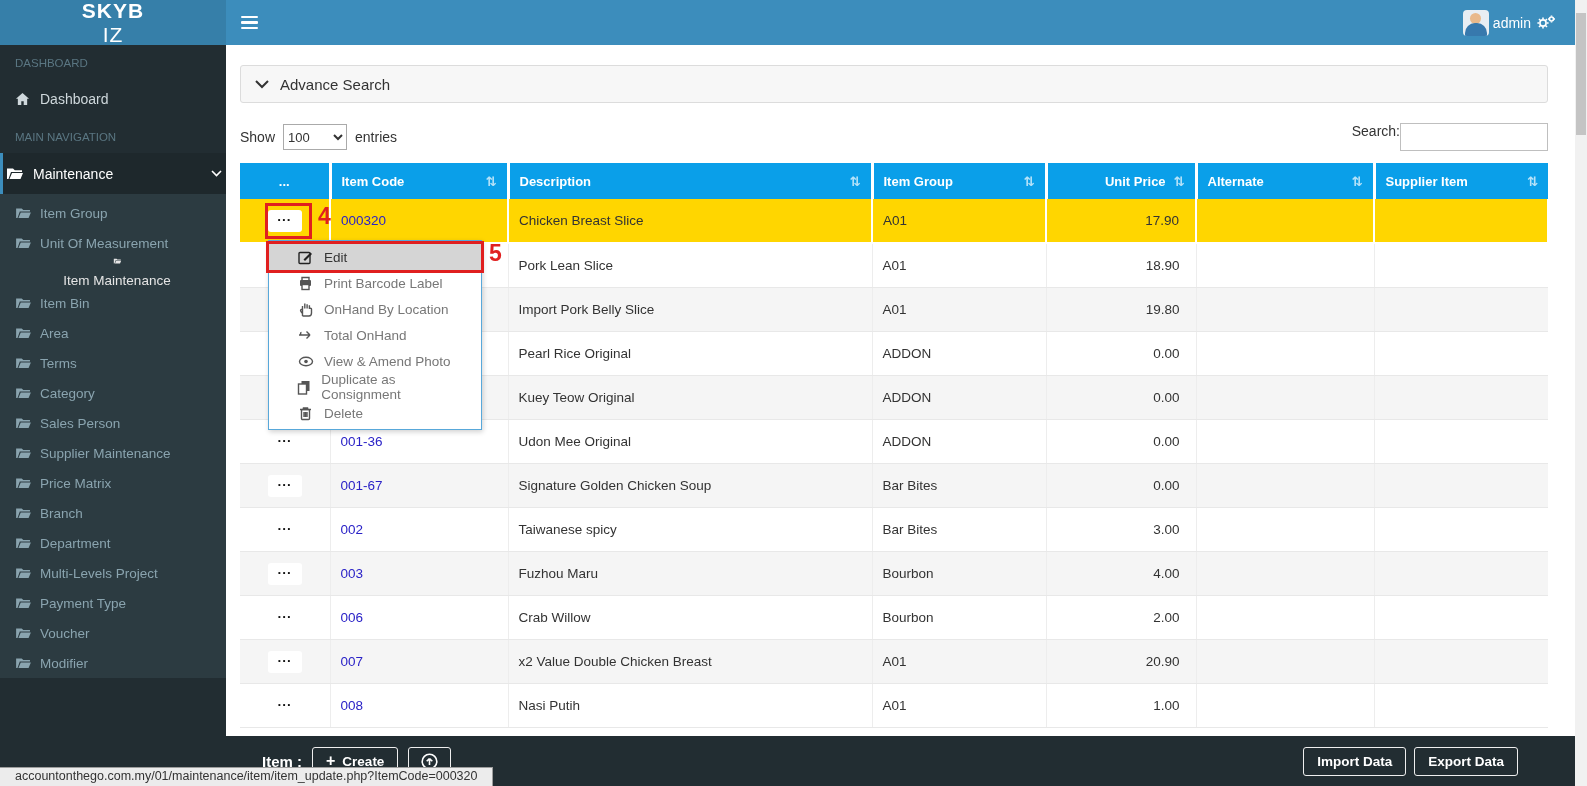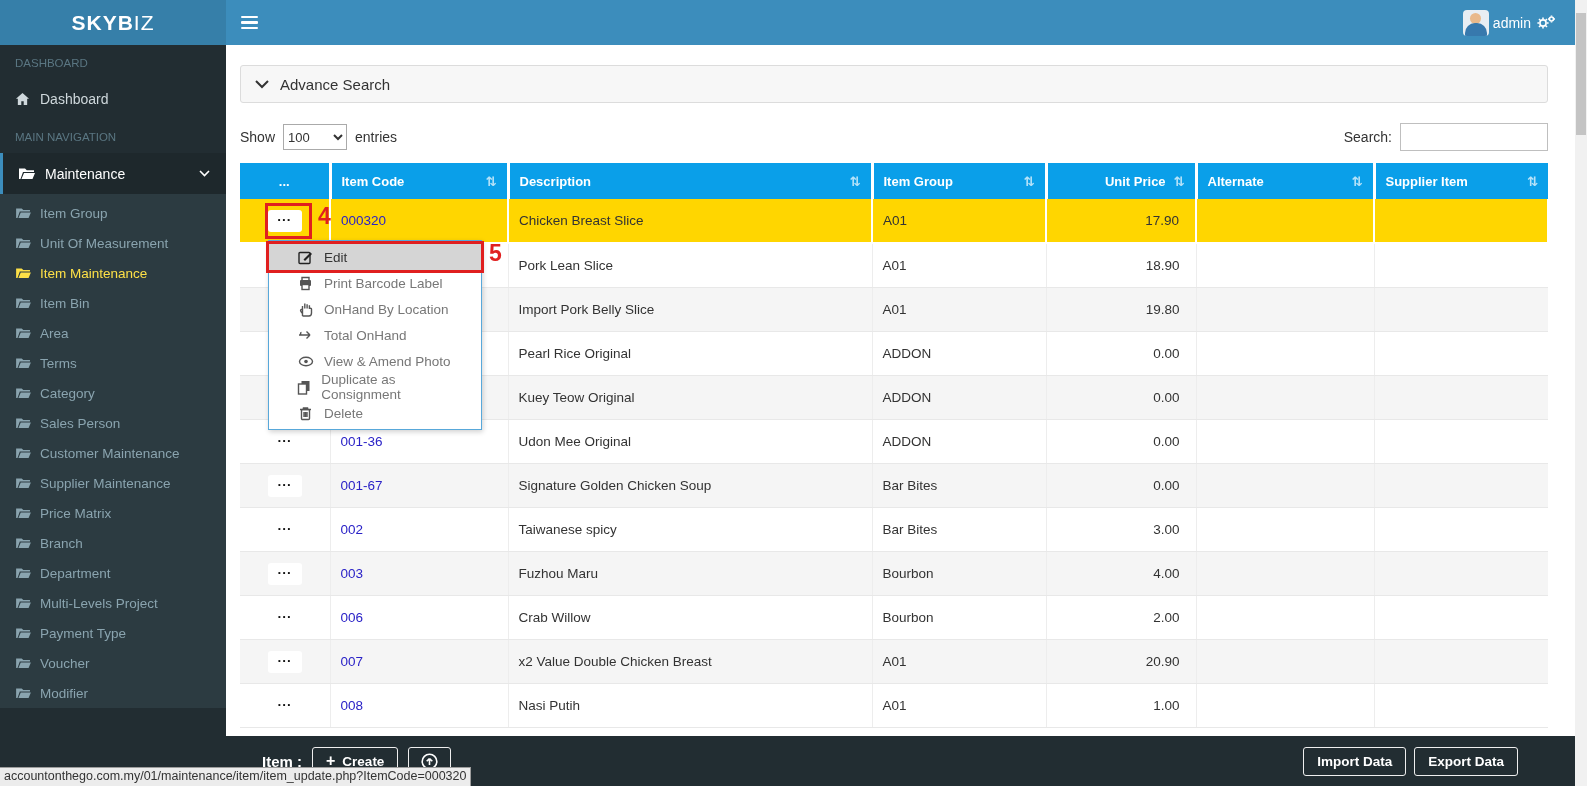--- a/index.html
+++ b/index.html
@@ -2,50 +2,50 @@
 <html><head>
 <meta charset="utf-8">
 <style>
   * { margin:0; padding:0; box-sizing:border-box; }
   html,body { width:1587px; height:786px; overflow:hidden; }
   body { font-family:"Liberation Sans","DejaVu Sans",sans-serif; background:#fff; color:#333; }
   #app { position:relative; width:1587px; height:786px; overflow:hidden; background:#fff; }
 
   
   .sidebar { position:absolute; left:0; top:0; width:226px; height:786px; background:#222d32; z-index:10; }
-  .logo { height:45px; background:#367fa9; color:#fff; display:flex; align-items:center; justify-content:center; font-size:21px; letter-spacing:1px; }
+  .logo { height:45px; background:#367fa9; color:#fff; display:flex; align-items:center; justify-content:center; font-size:21px; letter-spacing:1px;flex-direction:column; }
   .logo b { font-weight:bold; }
   .logo span { font-weight:300; }
   .nav-header { padding:12px 15px 10px; font-size:11.5px; color:#5a7682; }
   .side-item { height:40px; display:flex; align-items:center; gap:10px; padding:0 15px; color:#cfd8dc; font-size:14px; cursor:pointer; }
   .side-item svg { flex:0 0 auto; }
-  .side-parent { height:41px; display:flex; align-items:center; gap:10px; padding:0 16px; background:#1e282c; border-left:3px solid #3c8dbc; color:#fff; font-size:14px; cursor:pointer; }
+  .side-parent { height:41px; display:flex; align-items:center; gap:10px; padding:0 4px; background:#1e282c; border-left:3px solid #3c8dbc; color:#fff; font-size:14px; cursor:pointer; }
   .side-parent .chev { margin-left:auto; }
   .submenu { list-style:none; background:#2c3b41; padding:4px 0 0; }
   .sub-item { height:30px; display:flex; align-items:center; gap:9px; padding:0 8px 0 16px; color:#8aa4af; font-size:13.5px; cursor:pointer; white-space:nowrap; }
-  .sub-item.active { color:#fde047; }
+  .sub-item.active { color:#e5e5e5;flex-direction:column; }
   .sub-item svg, .side-item svg { display:block; }
 
   
   .navbar { position:absolute; left:226px; top:0; width:1361px; height:45px; background:#3c8dbc; z-index:10; display:flex; align-items:center; }
   .hamburger { margin-left:15px; width:40px; height:45px; display:flex; flex-direction:column; justify-content:center; gap:3px; cursor:pointer; }
   .hamburger i { display:block; width:17px; height:2.5px; background:#fff; border-radius:1px; }
   .nav-right { margin-left:auto; margin-right:30px; display:flex; align-items:center; gap:4px; color:#fff; }
   .avatar { width:26px; height:26px; border-radius:4px; background:#e8eef3; position:relative; overflow:hidden; }
   .avatar .head { position:absolute; left:7px; top:3px; width:11px; height:11px; border-radius:50%; background:#e9b98b; }
   .avatar .bodyp { position:absolute; left:2px; top:13px; width:22px; height:13px; border-radius:10px 10px 0 0; background:#3779ad; }
   .user-name { font-size:14px; }
   .gears { display:flex; align-items:flex-start; cursor:pointer; }
 
   
   .adv-panel { position:absolute; left:240px; top:65px; width:1308px; height:38px; background:#f7f7f7; border:1px solid #dcdcdc; border-radius:3px; display:flex; align-items:center; gap:11px; padding:0 14px; font-size:15px; color:#333; cursor:pointer; z-index:5; }
   .controls { position:absolute; left:240px; top:122px; width:1308px; height:30px; display:flex; align-items:center; justify-content:space-between; font-size:14px; color:#333; z-index:5; }
   .controls .left { display:flex; align-items:center; gap:8px; }
   .controls select { width:64px; height:26px; font-size:13px; color:#333; border:1px solid #aaa; background:#fff; }
-  .controls .right { display:flex; align-items:center; gap:8px;margin-left:28px; }
+  .controls .right { display:flex; align-items:flex-start; gap:0;margin-left:28px; }
   .controls input { width:148px; height:28px; border:1px solid #bfbfbf; padding:0 6px; font-size:13px; }
 
   
   .tablewrap { position:absolute; left:240px; top:163px; width:1308px; z-index:5; }
   table { width:1308px; border-collapse:collapse; table-layout:fixed; }
   col.c1{width:90px} col.c2{width:178px} col.c3{width:364px} col.c4{width:174px} col.c5{width:150px} col.c6{width:178px} col.c7{width:174px}
   thead th { background:#0a9fe9; color:#fff; height:36px; font-size:13px; font-weight:bold; padding:0 10px; border-right:3px solid #fff; text-align:left; }
   thead th:last-child { border-right:none; }
   .th-flex { display:flex; align-items:center; justify-content:space-between; }
   .th-flex.right { justify-content:flex-end; gap:8px; }
@@ -77,21 +77,21 @@
   
   .footer { position:absolute; left:226px; bottom:0; width:1361px; height:50px; background:#222d32; z-index:30; display:flex; align-items:center; justify-content:space-between; padding:0 69px 0 36px; }
   .footer .fleft { display:flex; align-items:center; gap:10px; }
   .footer .fright { display:flex; align-items:center; gap:8px; }
   .f-label { color:#fff; font-weight:bold; font-size:15px; }
   .f-btn { display:flex; align-items:center; gap:7px; border:1px solid #eee; border-radius:3px; color:#fff; background:transparent; font-size:13.5px; font-weight:bold; padding:6px 13px; cursor:pointer; font-family:inherit; }
   .f-btn .plus { font-size:16px; font-weight:bold; line-height:12px; }
   .f-btn.icon-only { padding:5px 12px; }
 
   
-  .statusbar { position:absolute; left:0; bottom:0; height:19px; background:#ececec; border:1px solid #9d9d9d; border-left:none; border-bottom:none; color:#333; font-size:12.5px; padding:1px 4px 0; z-index:60; white-space:nowrap; }
+  .statusbar { position:absolute; left:0; bottom:0; height:19px; background:#ececec; border:1px solid #9d9d9d; border-left:none; border-bottom:none; color:#333; font-size:12.5px; padding:1px 15px 0; z-index:60; white-space:nowrap; }
 
   
   .scrollbar { position:absolute; right:0; top:0; width:12px; height:786px; background:#f1f1f1; z-index:50; }
   .scroll-thumb { position:absolute; left:1px; top:13px; width:10px; height:122px; background:#c4c4c4; }
 </style>
 </head>
 <body>
 
 <div id="app">
 
@@ -168,26 +168,20 @@
           <span>Category</span>
         </li>
 
         <li class="sub-item">
           <svg width="15" height="12" viewBox="0 0 16 13">
             <path d="M0 1.5 L6 1.5 L7.8 3.2 L15 3.2 L15 5 L4 5 L1.5 12 L0 12 Z M5 6 L16 6 L13.5 12 L2.5 12 Z" fill="currentColor"></path>
           </svg>
           <span>Sales Person</span>
         </li>
 
-        <li class="sub-item">
-          <svg width="15" height="12" viewBox="0 0 16 13">
-            <path d="M0 1.5 L6 1.5 L7.8 3.2 L15 3.2 L15 5 L4 5 L1.5 12 L0 12 Z M5 6 L16 6 L13.5 12 L2.5 12 Z" fill="currentColor"></path>
-          </svg>
-          <span>Customer Maintenance</span>
-        </li>
 
         <li class="sub-item">
           <svg width="15" height="12" viewBox="0 0 16 13">
             <path d="M0 1.5 L6 1.5 L7.8 3.2 L15 3.2 L15 5 L4 5 L1.5 12 L0 12 Z M5 6 L16 6 L13.5 12 L2.5 12 Z" fill="currentColor"></path>
           </svg>
           <span>Supplier Maintenance</span>
         </li>
 
         <li class="sub-item">
           <svg width="15" height="12" viewBox="0 0 16 13">

